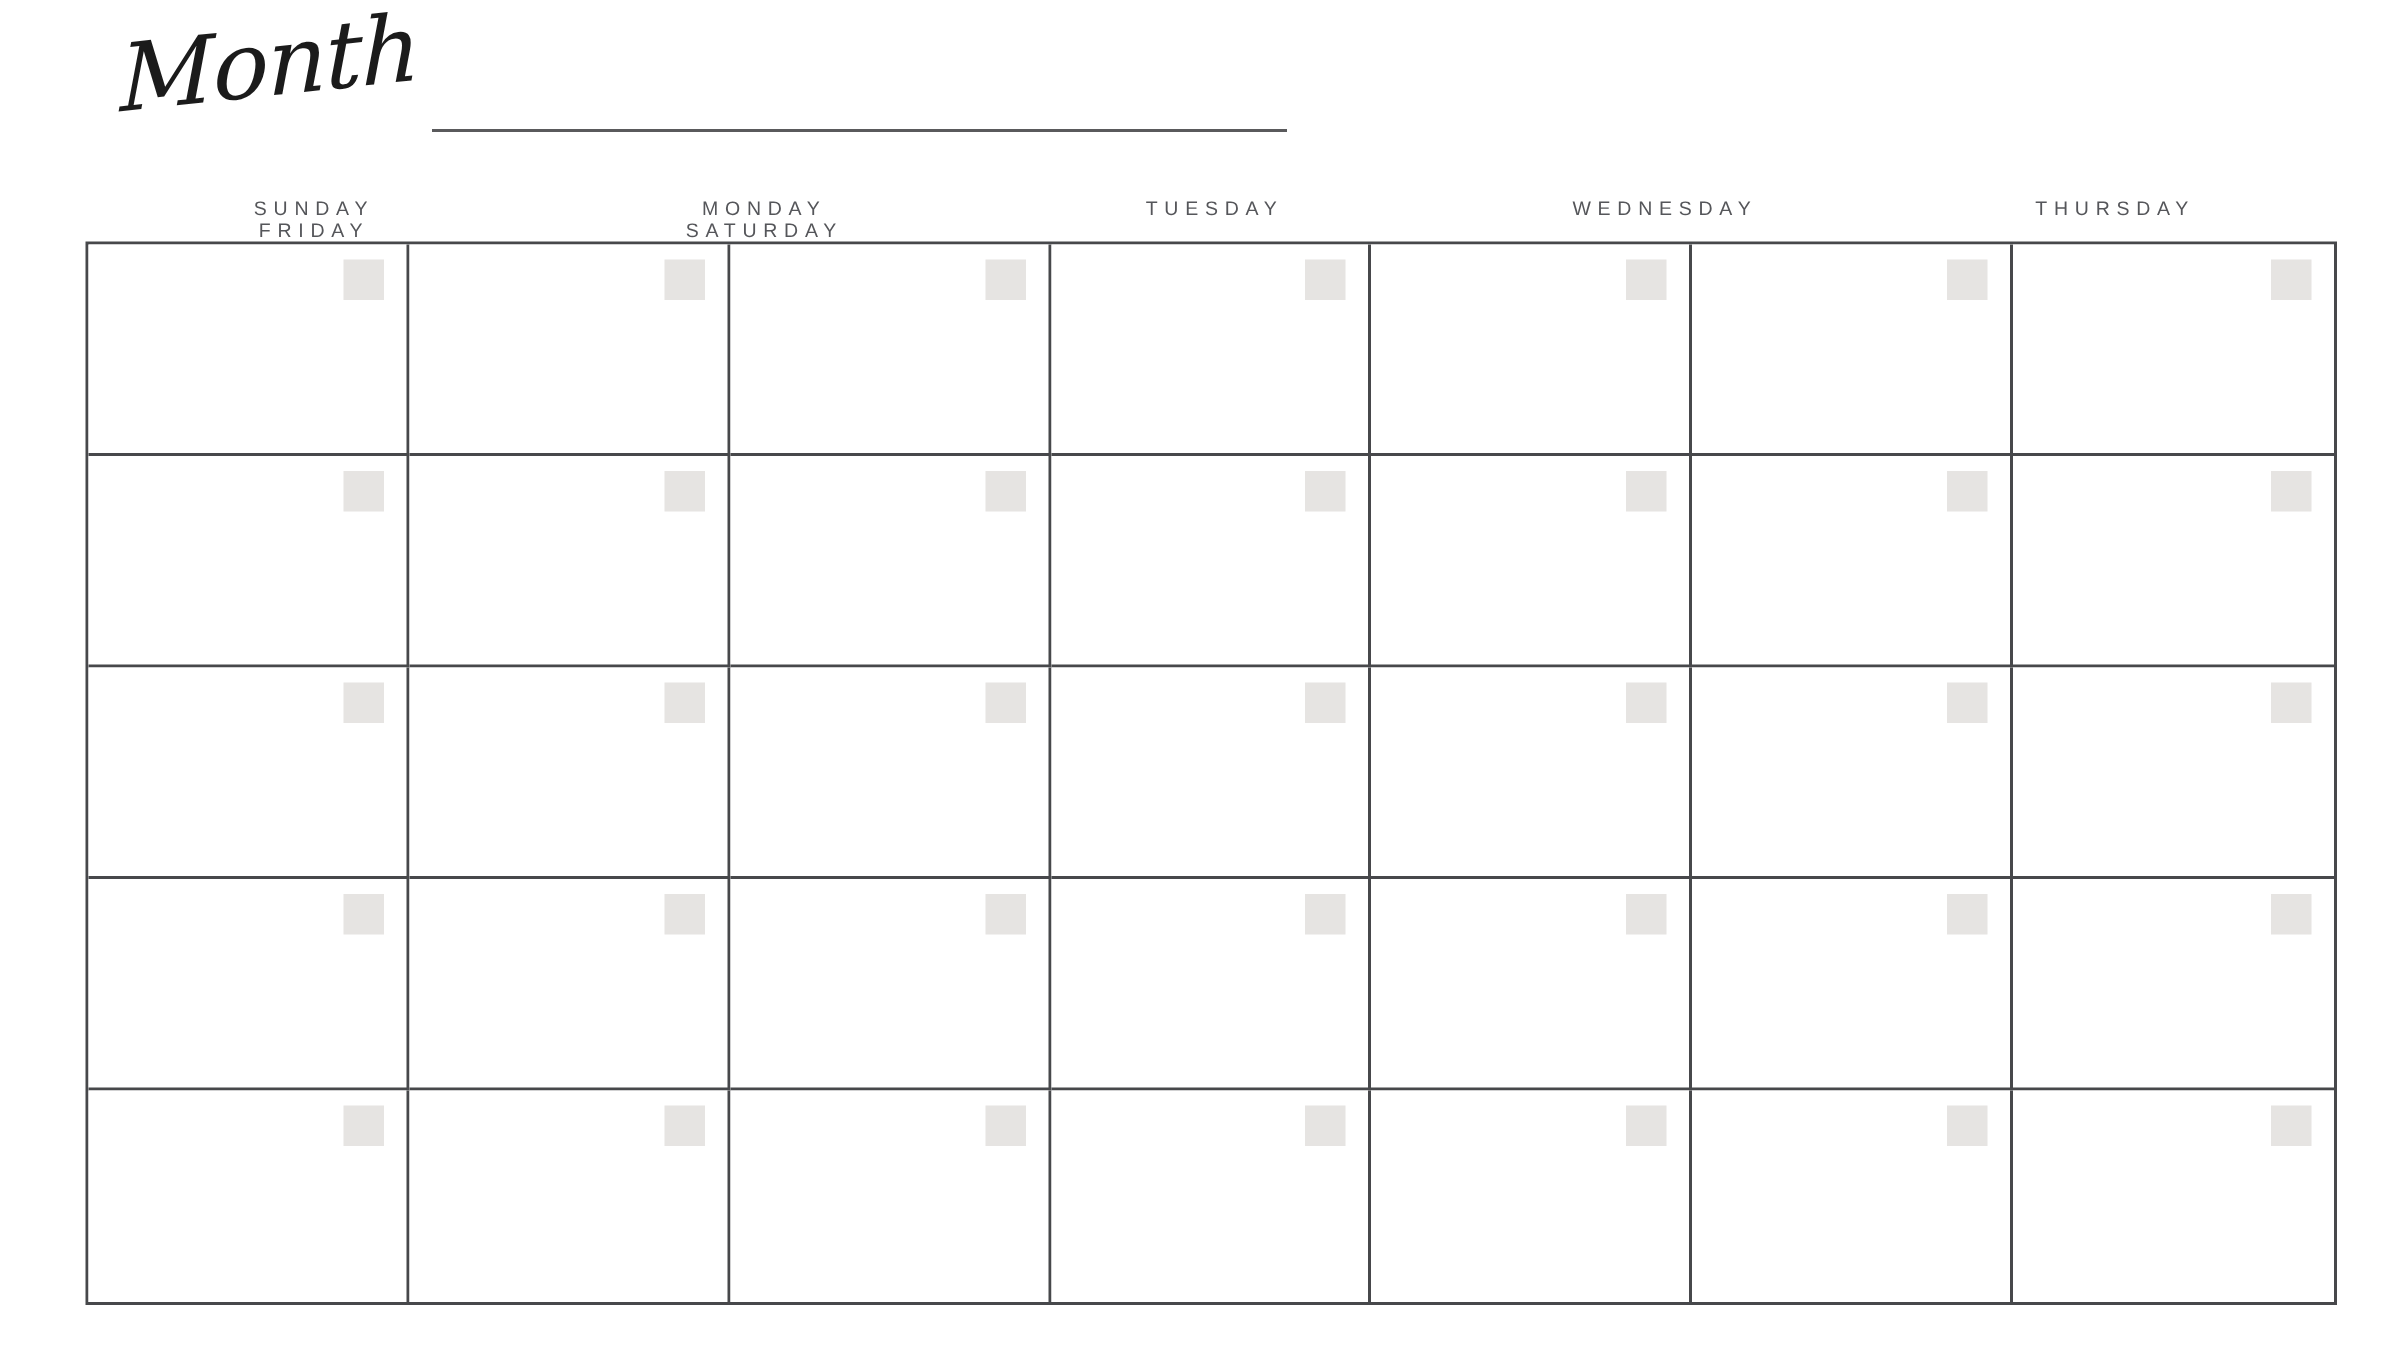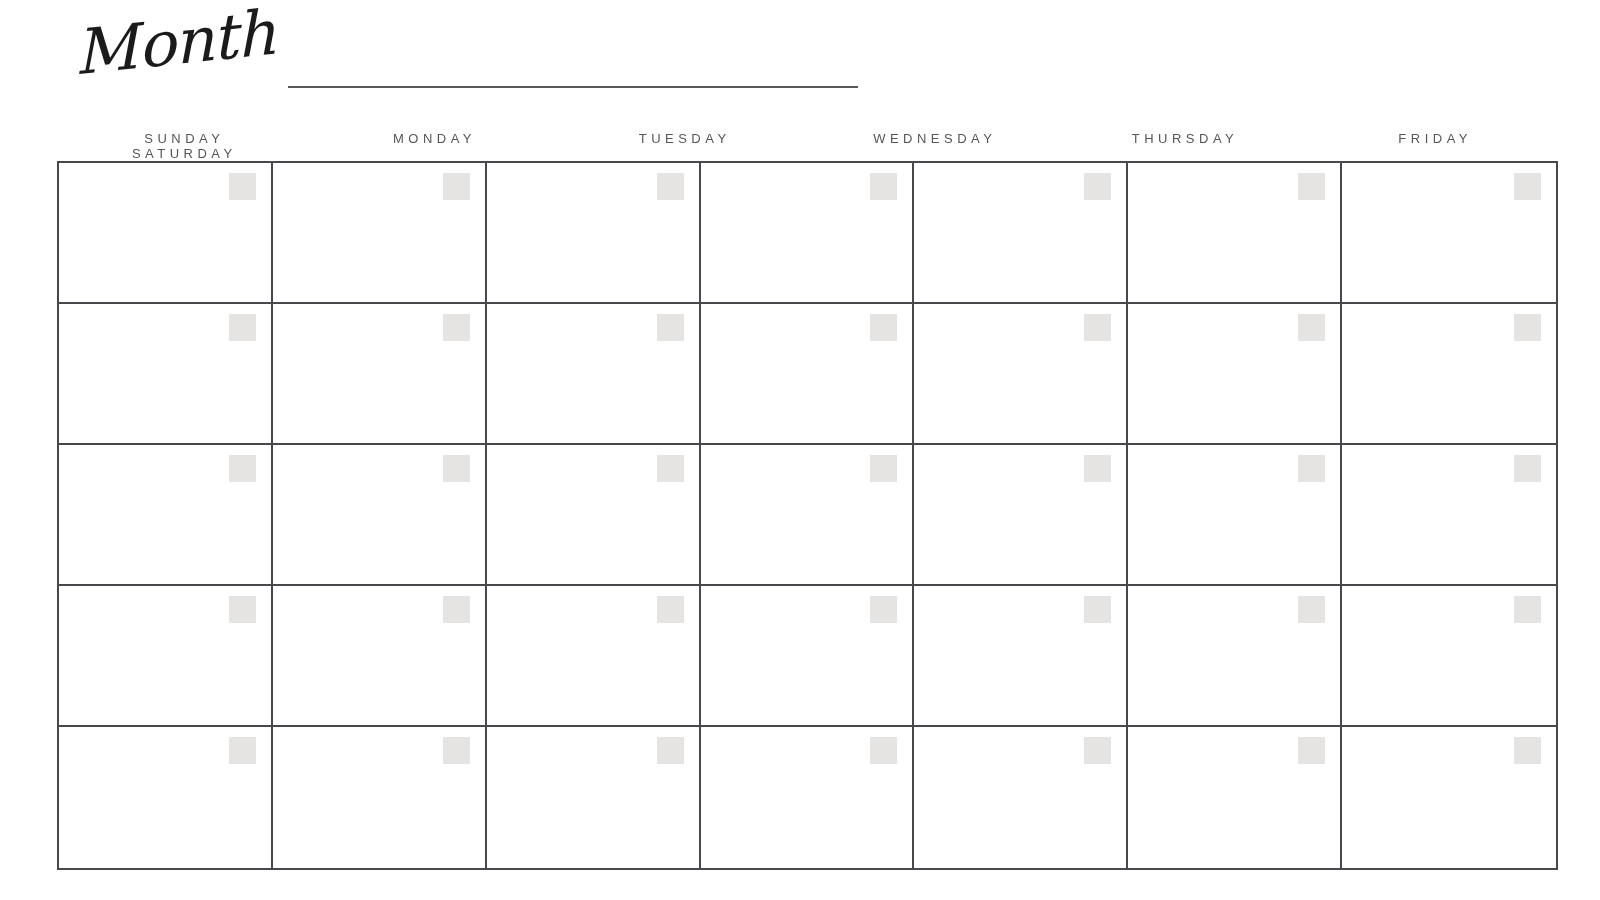--- a/index.html
+++ b/index.html
@@ -33,21 +33,21 @@
     position:absolute;left:288px;top:86px;
     width:570px;height:2px;
     background:var(--underline);
     cursor:text;
   }
 
   
   .weekday-row{
     position:absolute;left:57px;top:131px;
     width:1501px;height:22px;
-    display:grid;grid-template-columns:repeat(6,1fr);
+    display:grid;grid-template-columns:repeat(5,1fr);
   }
   .weekday{
     display:flex;align-items:center;justify-content:center;
     font-size:13px;font-weight:400;
     letter-spacing:4.5px;text-indent:4.5px;
     color:var(--header-text);
     text-transform:uppercase;
     white-space:nowrap;
   }
 

